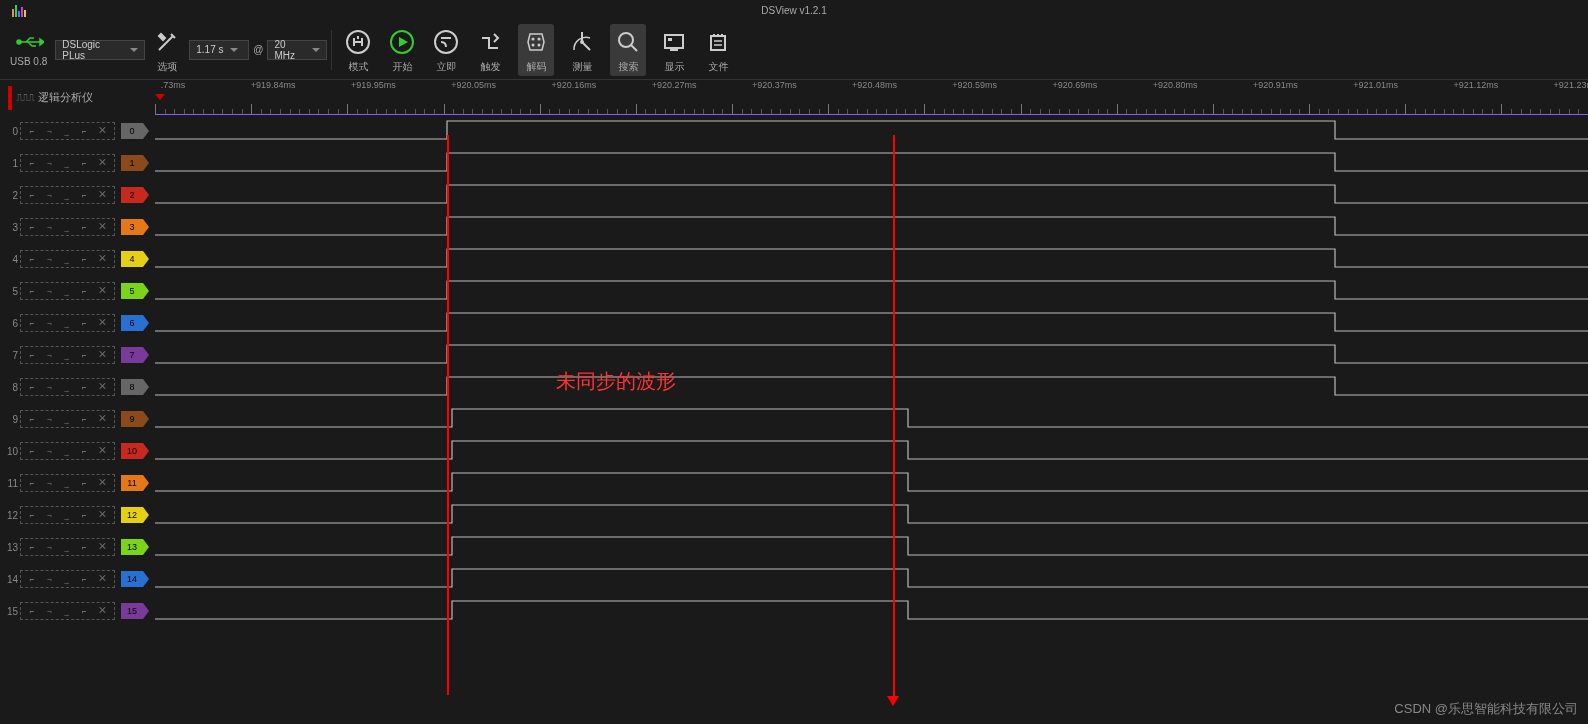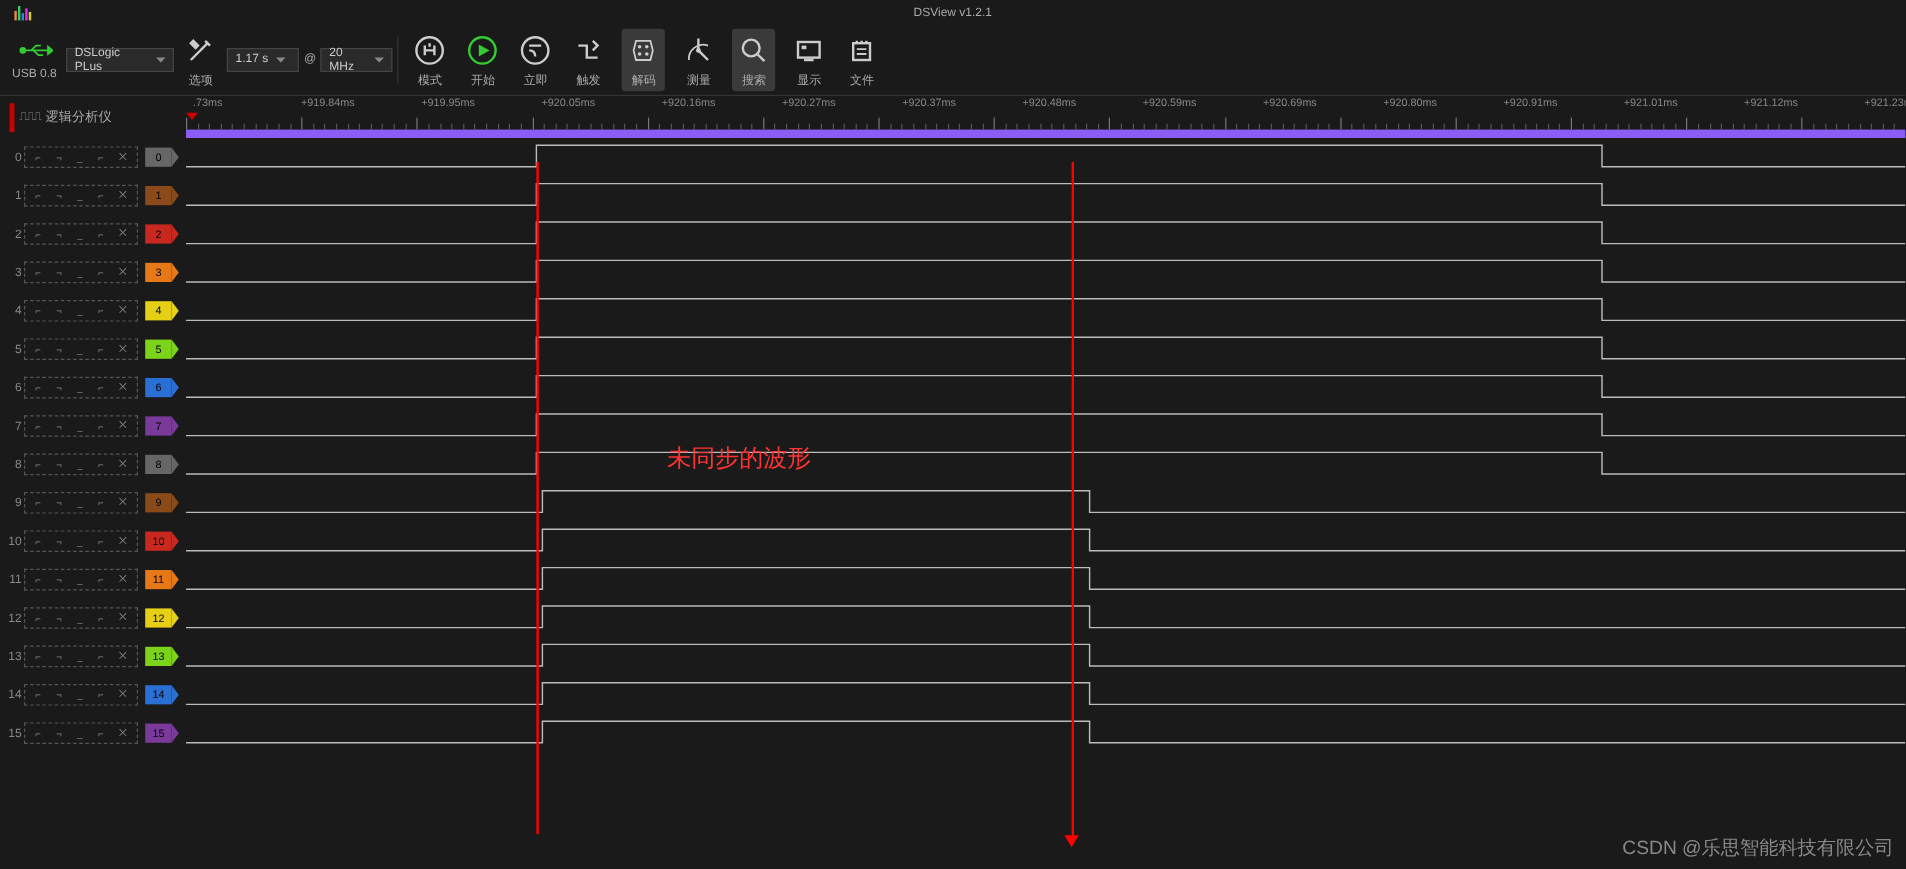--- a/index.html
+++ b/index.html
@@ -18,42 +18,42 @@
 .tool-btn .icon { width: 32px; height: 32px; display: flex; align-items: center; justify-content: center; }
 .tool-btn .label { font-size: 10px; color: #aaa; margin-top: 2px; }
 .at-sym { margin: 0 4px; color: #aaa; font-size: 10px; }
 .sample-row { display: flex; align-items: center; }
 .divider { width: 1px; height: 40px; background: #333; margin: 0 4px; }
 .ruler-area { height: 35px; display: flex; background: #1a1a1a; }
 .left-gutter { width: 155px; min-width: 155px; display: flex; align-items: center; padding-left: 8px; }
 .red-bar { width: 4px; height: 24px; background: #c00; margin-right: 4px; }
 .wave-ico { color: #888; font-size: 10px; letter-spacing: -1px; }
 .la-label { color: #aaa; font-size: 11px; margin-left: 4px; }
-.ruler { flex: 1; position: relative; border-bottom: 7px solid #8b5cf6; }
+.ruler { flex: 1; position: relative; border-bottom: 1px solid #8b5cf6; }
 .ruler-labels { display: flex; position: absolute; top: 0; left: 0; right: 0; height: 14px; }
 .ruler-label { position: absolute; font-size: 9px; color: #888; transform: translateX(-50%); }
 .ticks { position: absolute; bottom: 0; left: 0; right: 0; height: 16px; display: flex; }
 .tick { position: absolute; bottom: 0; width: 1px; background: #555; }
 .tick.major { height: 10px; background: #777; }
 .tick.minor { height: 5px; }
 .red-tri { position: absolute; left: 0; top: 14px; width: 0; height: 0; border-left: 5px solid transparent; border-right: 5px solid transparent; border-top: 6px solid #c00; }
 .channels { position: relative; }
 .channel-row { height: 32px; display: flex; align-items: center; }
 .ch-left { width: 155px; min-width: 155px; display: flex; align-items: center; padding-left: 4px; }
 .ch-num { width: 14px; color: #888; font-size: 10px; text-align: right; margin-right: 2px; }
 .trigger-box { width: 95px; height: 18px; border: 1px dashed #555; display: flex; align-items: center; justify-content: space-around; padding: 0 2px; }
 .trig-glyph { color: #888; font-size: 8px; }
 .ch-tag { width: 22px; height: 16px; display: flex; align-items: center; justify-content: center; font-size: 9px; color: #000; position: relative; margin-left: 6px; }
 .ch-tag::after { content: ""; position: absolute; right: -6px; top: 0; width: 0; height: 0; border-top: 8px solid transparent; border-bottom: 8px solid transparent; }
 .wave-area { flex: 1; position: relative; height: 32px; }
 .wave-svg { position: absolute; top: 0; left: 0; }
 .annotation { position: absolute; color: #f33; font-size: 20px; font-family: SimSun, serif; pointer-events: none; }
 .red-line { position: absolute; width: 2px; background: #f00; pointer-events: none; }
 .red-arrow { position: absolute; width: 0; height: 0; border-left: 6px solid transparent; border-right: 6px solid transparent; border-top: 10px solid #f00; }
-.watermark { position: absolute; bottom: 6px; right: 10px; color: #888; font-size: 16px; }
+.watermark { position: absolute; bottom: 6px; right: 10px; color: #888; font-size: 13px; }
 </style>
 </head>
 <body>
 
 <div class="title-bar">
   <div class="logo">
     <span style="height:8px;background:#e84"></span>
     <span style="height:12px;background:#3c6"></span>
     <span style="height:6px;background:#38d"></span>
     <span style="height:10px;background:#d3d"></span>

